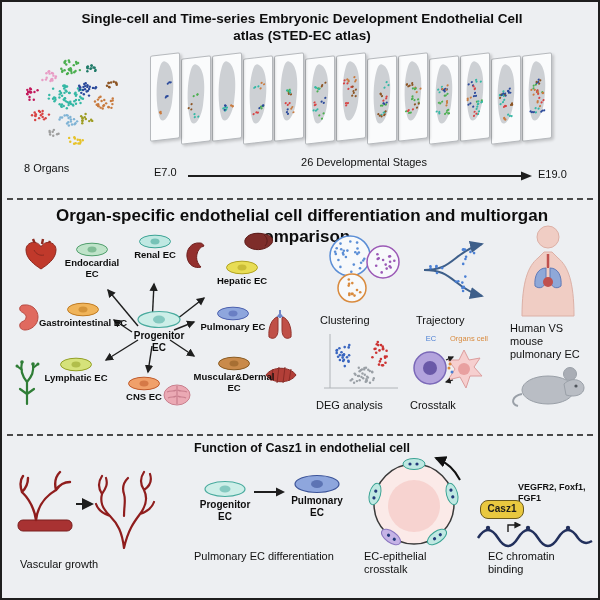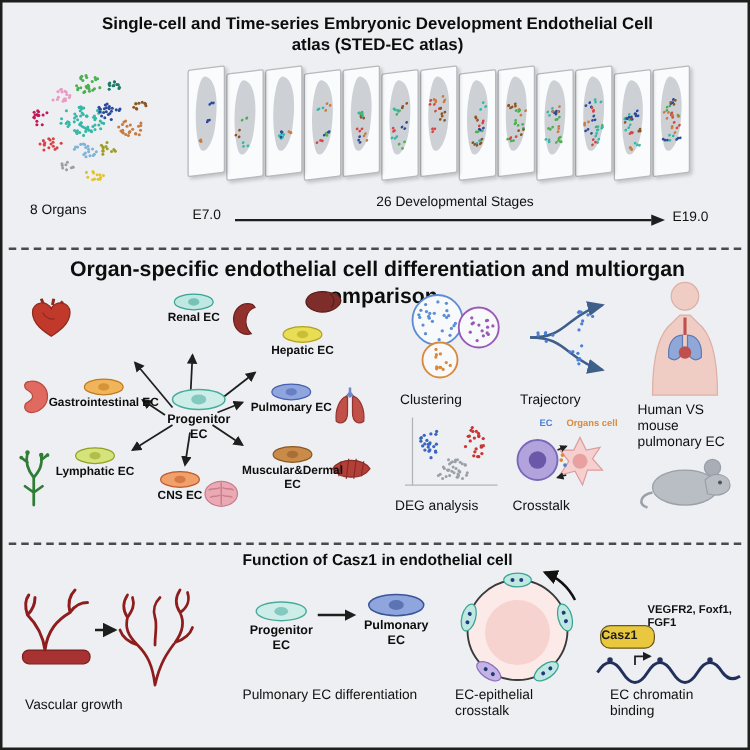--- a/index.html
+++ b/index.html
@@ -7,28 +7,28 @@
   body{font-family:"Liberation Sans",sans-serif;color:#111}
   #canvas{position:relative;width:600px;height:600px;background:#edeff2;border:2px solid #1e1e1e;overflow:hidden}
   .abs{position:absolute}
   svg{display:block}
   .ptitle{position:absolute;font-weight:bold;color:#0d0d0d;text-align:center;line-height:1.25}
   #t1{top:9px;left:65px;width:470px;font-size:13.5px}
   #t2{top:203px;left:10px;width:580px;font-size:17px}
   #t3{top:439px;left:10px;width:580px;font-size:12.5px}
   .divider{position:absolute;left:5px;right:5px;height:0;border-top:2px dashed #4a4a4a}
   .cap{position:absolute;font-size:11px;text-align:left;line-height:1.2;color:#111}
-  .small-lab{position:absolute;font-size:7.5px;font-weight:bold;text-align:right}
+  .small-lab{position:absolute;font-size:7.5px;font-weight:normal;text-align:center}
   .node{position:absolute;display:flex;flex-direction:column;align-items:center}
   .nlabel{font-size:9.5px;font-weight:bold;text-align:center;line-height:1.15;color:#0d0d0d;margin-top:1px}
   .stage-card{position:absolute;width:30px;height:86px;background:#fafbfc;border:1px solid #b6b9bd;border-radius:2px;transform:skewY(-7deg);box-shadow:2px 2px 3px rgba(0,0,0,.18);padding:1px}
   #stage-cards{position:absolute;left:148px;top:52px;width:420px;height:100px}
   .blabel{font-weight:bold}
   .tl-text{position:absolute;font-size:11px;color:#111}
-  .casz1-box{position:absolute;background:#e9c83f;border:1.5px solid #6b5a1e;border-radius:8px;font-size:10px;font-weight:bold;text-align:left;line-height:16px;width:44px;height:19px;color:#1c1c1c}
+  .casz1-box{position:absolute;background:#e9c83f;border:1.5px solid #6b5a1e;border-radius:8px;font-size:10px;font-weight:bold;text-align:center;line-height:16px;width:44px;height:19px;color:#1c1c1c}
 </style>
 </head>
 <body>
 
 <div id="canvas">
 
   <div id="t1" class="ptitle">Single-cell and Time-series Embryonic Development Endothelial Cell atlas (STED-EC atlas)</div>
 
   <svg id="umap-svg" class="abs" style="left:12px;top:50px" width="122" height="106" viewBox="0 0 110 96">
       <circle cx="48.5" cy="19.3" r="1.1" fill="#4caf50"></circle>
@@ -705,20 +705,27 @@
   </svg>
 
   <div class="node" style="left:124px;top:308px;width:66px">
     <svg width="46" height="19" viewBox="0 0 46 19">
       <ellipse cx="23" cy="9.5" rx="21" ry="8" fill="#cdeee8" stroke="#49ab9e" stroke-width="1.2"></ellipse>
       <ellipse cx="23" cy="9.5" rx="6" ry="4" fill="#49ab9e" opacity=".55"></ellipse>
     </svg>
     <div class="nlabel" style="font-size:10px">Progenitor EC</div>
   </div>
 
+  <div class="node" style="left:58px;top:240px;width:64px">
+    <svg width="34" height="15" viewBox="0 0 34 15">
+      <ellipse cx="17" cy="7.5" rx="15.5" ry="6.3" fill="#bfe3c9" stroke="#4f9e6b"></ellipse>
+        <ellipse cx="17" cy="7.5" rx="4.5" ry="3" fill="#4f9e6b" opacity=".55"></ellipse>
+      </svg>
+    <div class="nlabel">Endocardial EC</div>
+  </div>
   <div class="node" style="left:125px;top:232px;width:56px">
     <svg width="34" height="15" viewBox="0 0 34 15">
       <ellipse cx="17" cy="7.5" rx="15.5" ry="6.3" fill="#bfe8e2" stroke="#3aa394"></ellipse>
         <ellipse cx="17" cy="7.5" rx="4.5" ry="3" fill="#3aa394" opacity=".55"></ellipse>
       </svg>
     <div class="nlabel">Renal EC</div>
   </div>
   <div class="node" style="left:208px;top:258px;width:64px">
     <svg width="34" height="15" viewBox="0 0 34 15">
       <ellipse cx="17" cy="7.5" rx="15.5" ry="6.3" fill="#e8dd55" stroke="#b0a21f"></ellipse>

